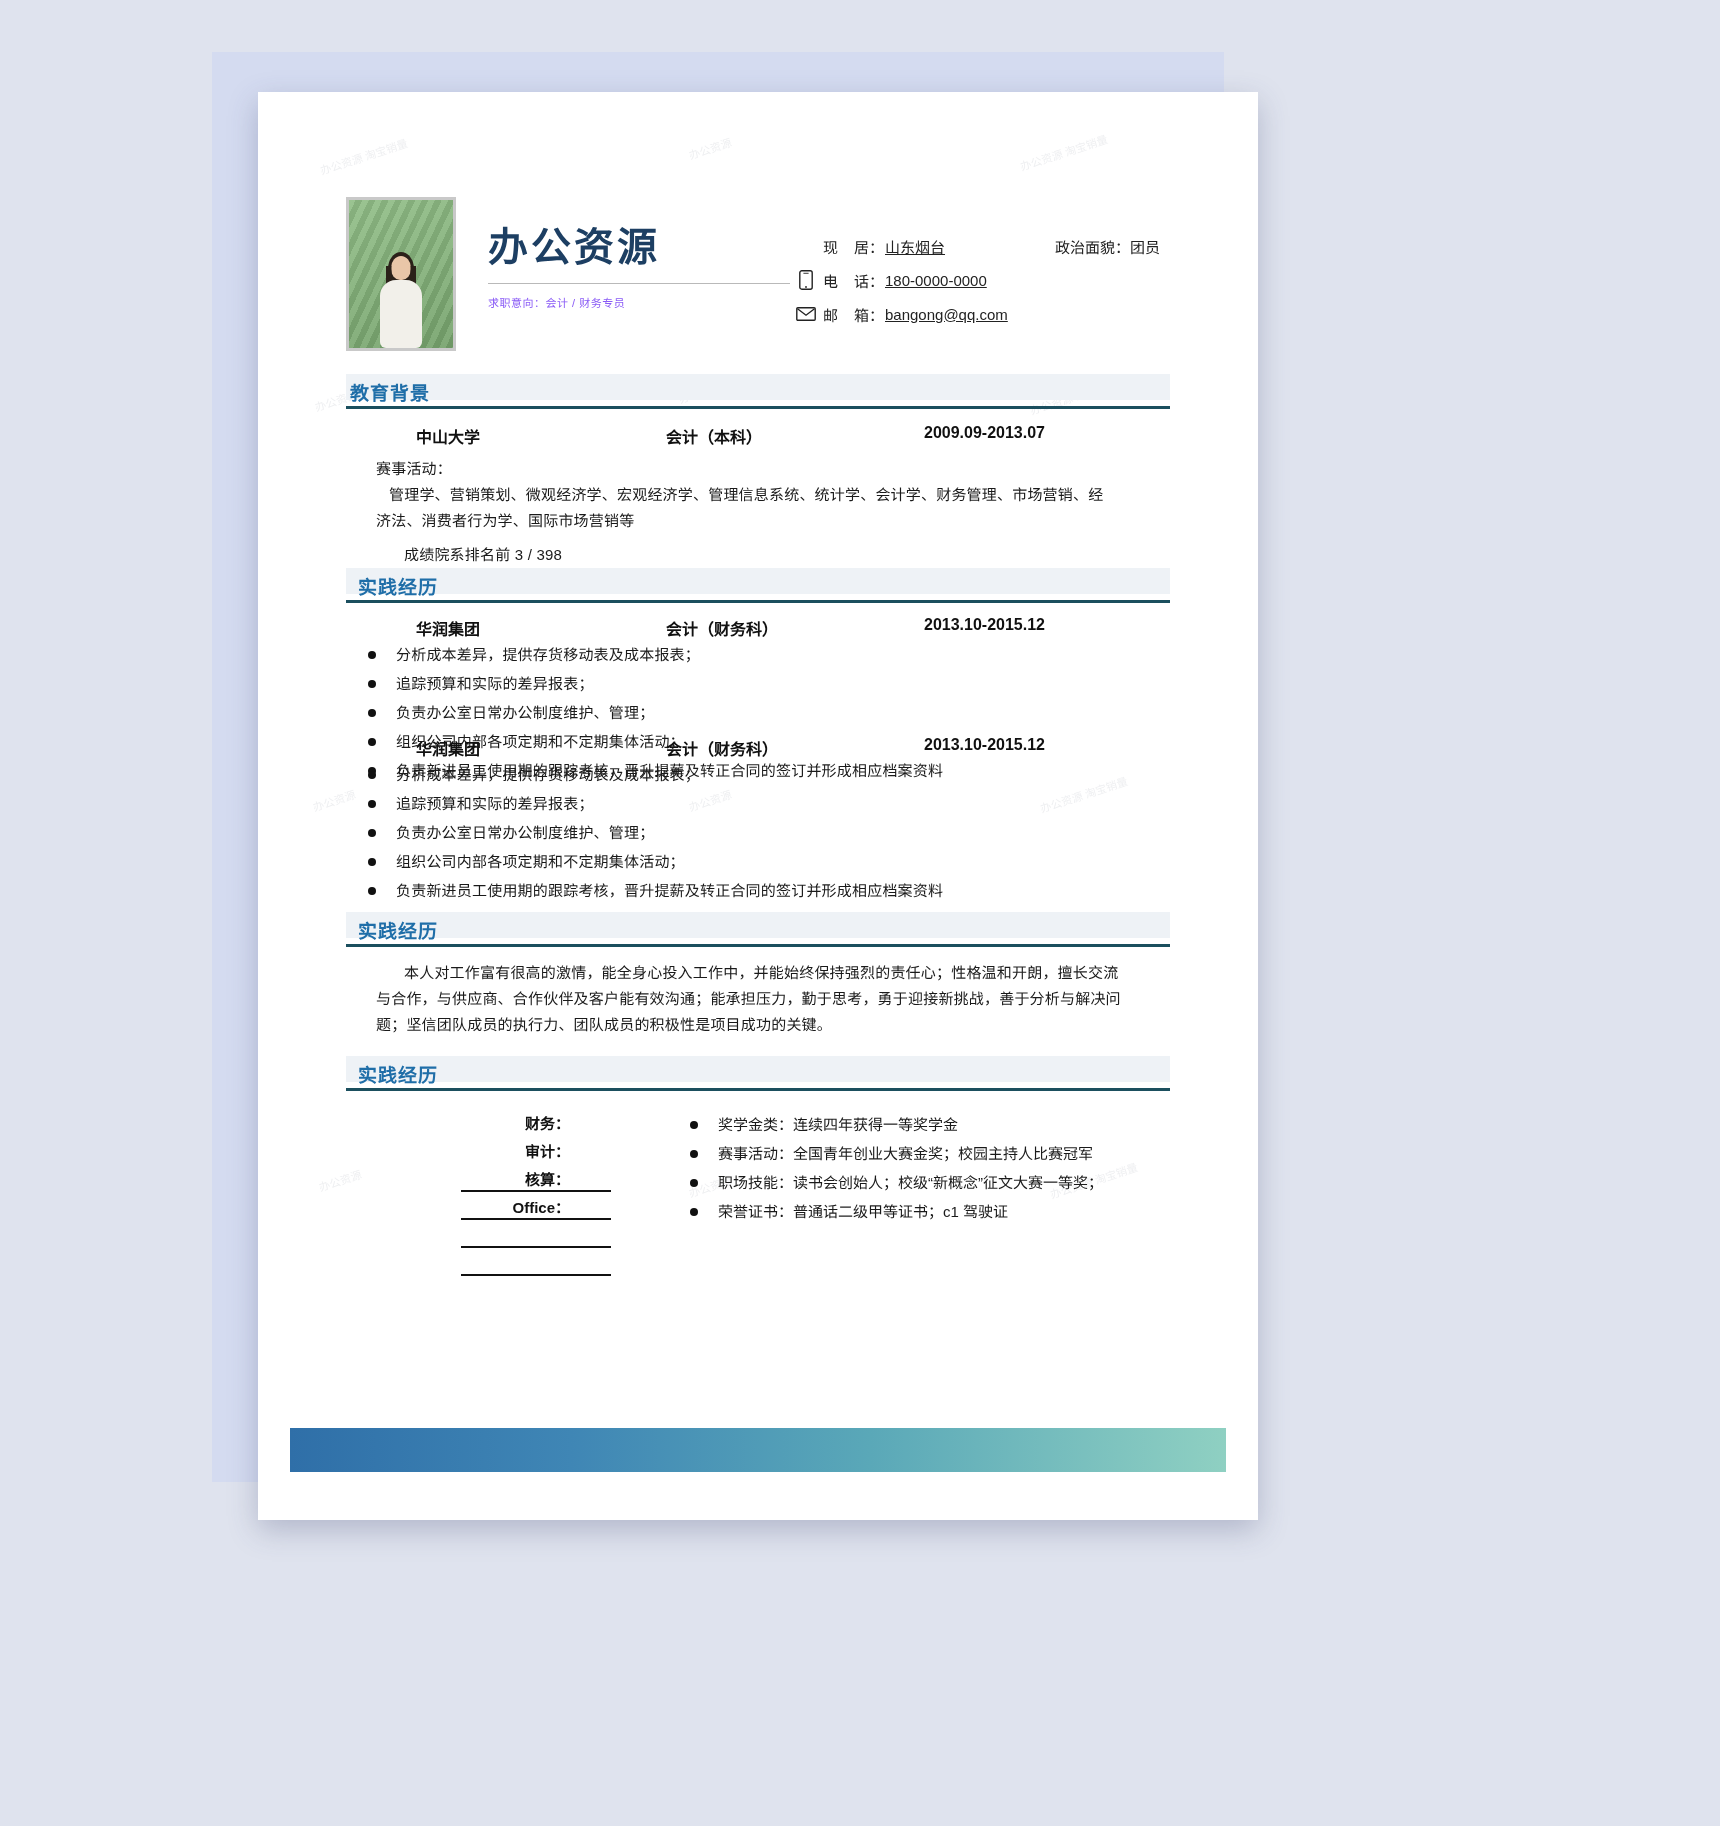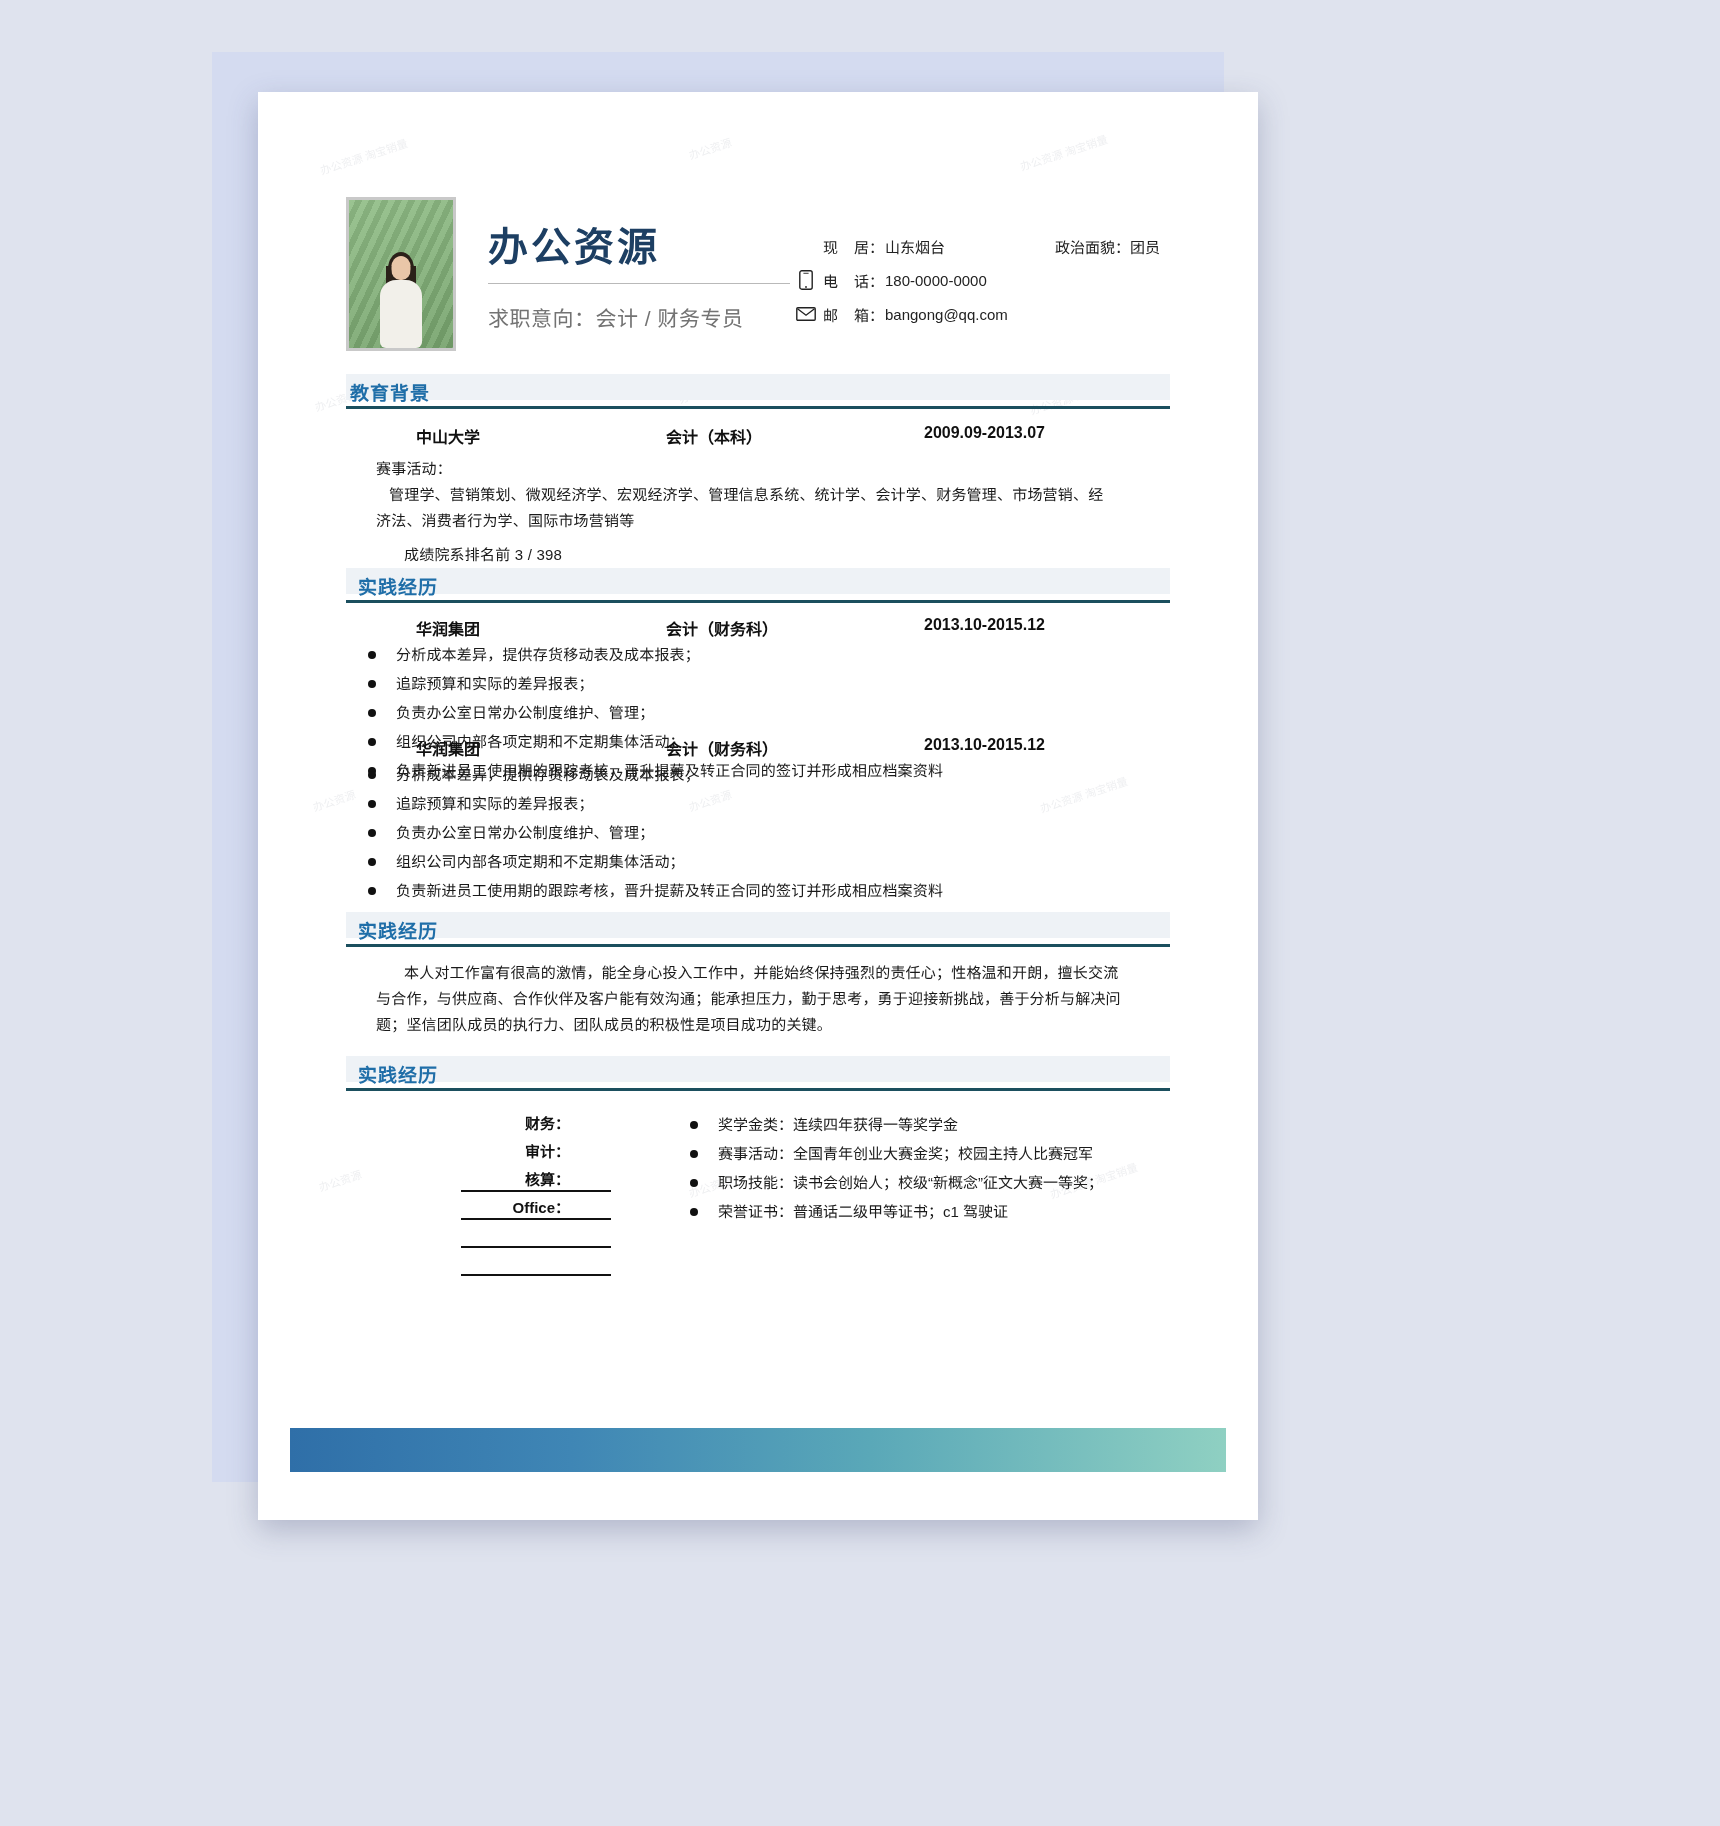--- a/index.html
+++ b/index.html
@@ -132,23 +132,23 @@
     letter-spacing: 3px;
     line-height: 1.1;
   }
   .name-underline {
     margin-top: 14px;
     width: 302px;
     height: 1px;
     background: #b9b9b9;
   }
   .job-intent {
-    margin-top: 18px;
-    font-size: 21px;
-    color: #737373;
+    margin-top: 10px;
+    font-size: 11px;
+    color: #8b5cf6;
     letter-spacing: 0.5px;
   }
 
   .contact-block {
     position: absolute;
     left: 537px;
     top: 32px;
     width: 420px;
     font-size: 15px;
     color: #222;
@@ -167,21 +167,21 @@
     justify-content: center;
     flex: 0 0 22px;
   }
   .c-icon.blank { visibility: hidden; }
   .c-label {
     width: 62px;
     letter-spacing: 0px;
     flex: 0 0 62px;
   }
   .c-label .sp { display: inline-block; width: 16px; }
-  .c-value { white-space: nowrap; }
+  .c-value { white-space: nowrap; text-decoration: underline; }
   .c-right {
     position: absolute;
     left: 260px;
     top: 0;
     display: flex;
     align-items: center;
     height: 34px;
     white-space: nowrap;
   }
 

